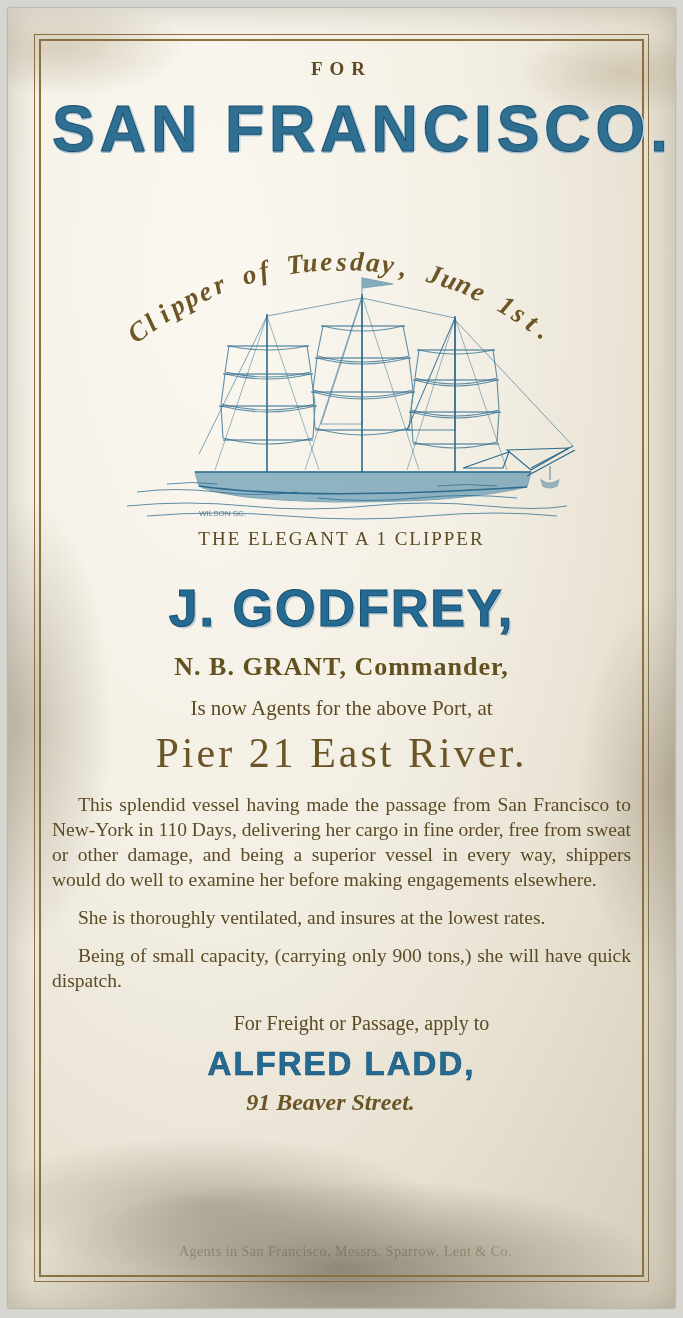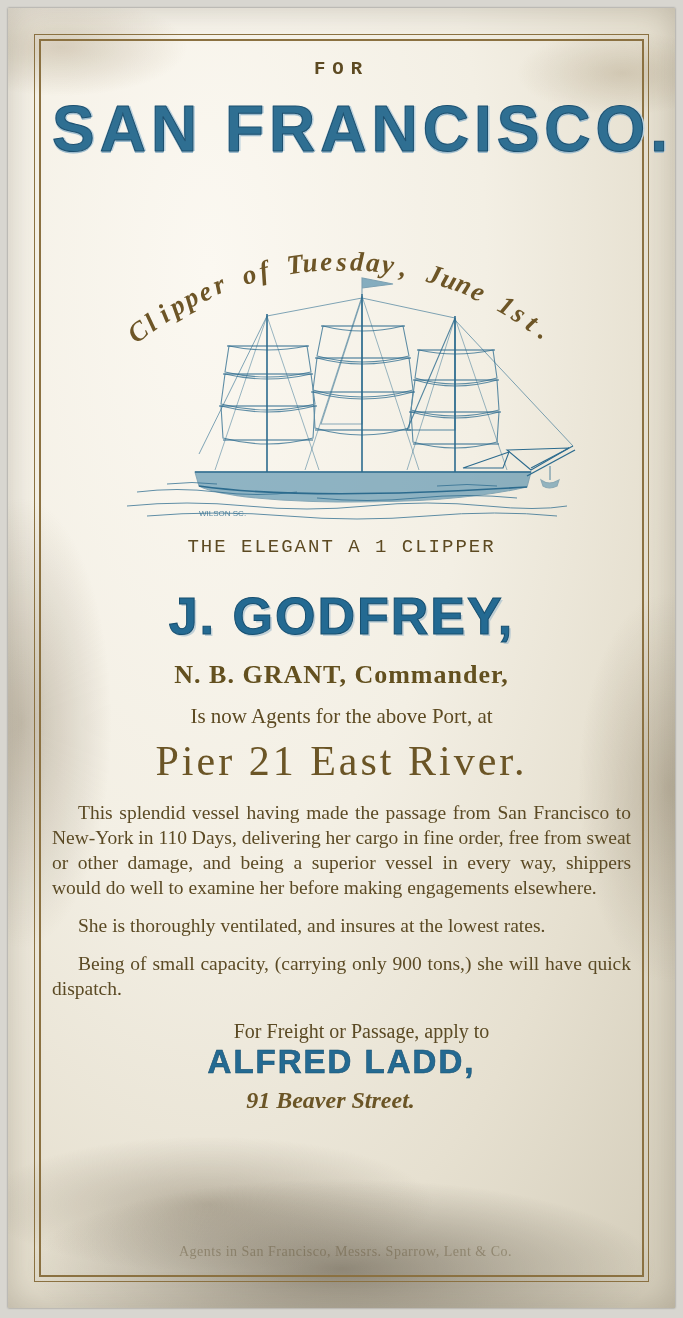--- a/index.html
+++ b/index.html
@@ -71,21 +71,21 @@
     left: 44px;
     top: 40px;
     right: 44px;
     bottom: 40px;
     z-index: 3;
     text-align: center;
     color: #6b5526;
   }
 
   .for-line {
-    font-family: Liberation Mono, monospace;
+    font-family: Liberation Serif, serif;
     font-size: 19px;
     letter-spacing: 7px;
     color: #5d4a22;
     margin-top: 10px;
     font-weight: 700;
   }
 
   .sf-title {
     margin-top: 12px;
     font-family: "Liberation Sans", sans-serif;
@@ -118,25 +118,25 @@
   }
 
   .ship-wrap {
     margin-top: 2px;
     height: 272px;
     position: relative;
   }
   .ship-wrap svg { display: block; margin: 0 auto; }
 
   .elegant {
-    font-family: Liberation Mono, monospace;
+    font-family: Liberation Serif, serif;
     font-size: 19px;
     letter-spacing: 2px;
     color: #5d4a22;
-    margin-top: 10px;
+    margin-top: 2px;
   }
 
   .vessel-name {
     margin-top: 28px;
     font-family: "Liberation Sans", sans-serif;
     font-weight: 700;
     font-size: 52px;
     letter-spacing: 2px;
     color: #246a92;
     -webkit-text-stroke: 1px #174f70;
@@ -180,20 +180,21 @@
 
   .freight {
     margin-top: 18px;
     text-align: center;
     text-indent: 40px;
     font-size: 20px;
     color: #5b4a24;
   }
 
   .alfred {
+    margin-top: 10px;
     text-align: center;
     font-family: "Liberation Sans", sans-serif;
     font-weight: 700;
     font-size: 33px;
     letter-spacing: 2px;
     color: #246a92;
     -webkit-text-stroke: 0.6px #174f70;
   }
 
   .beaver {

